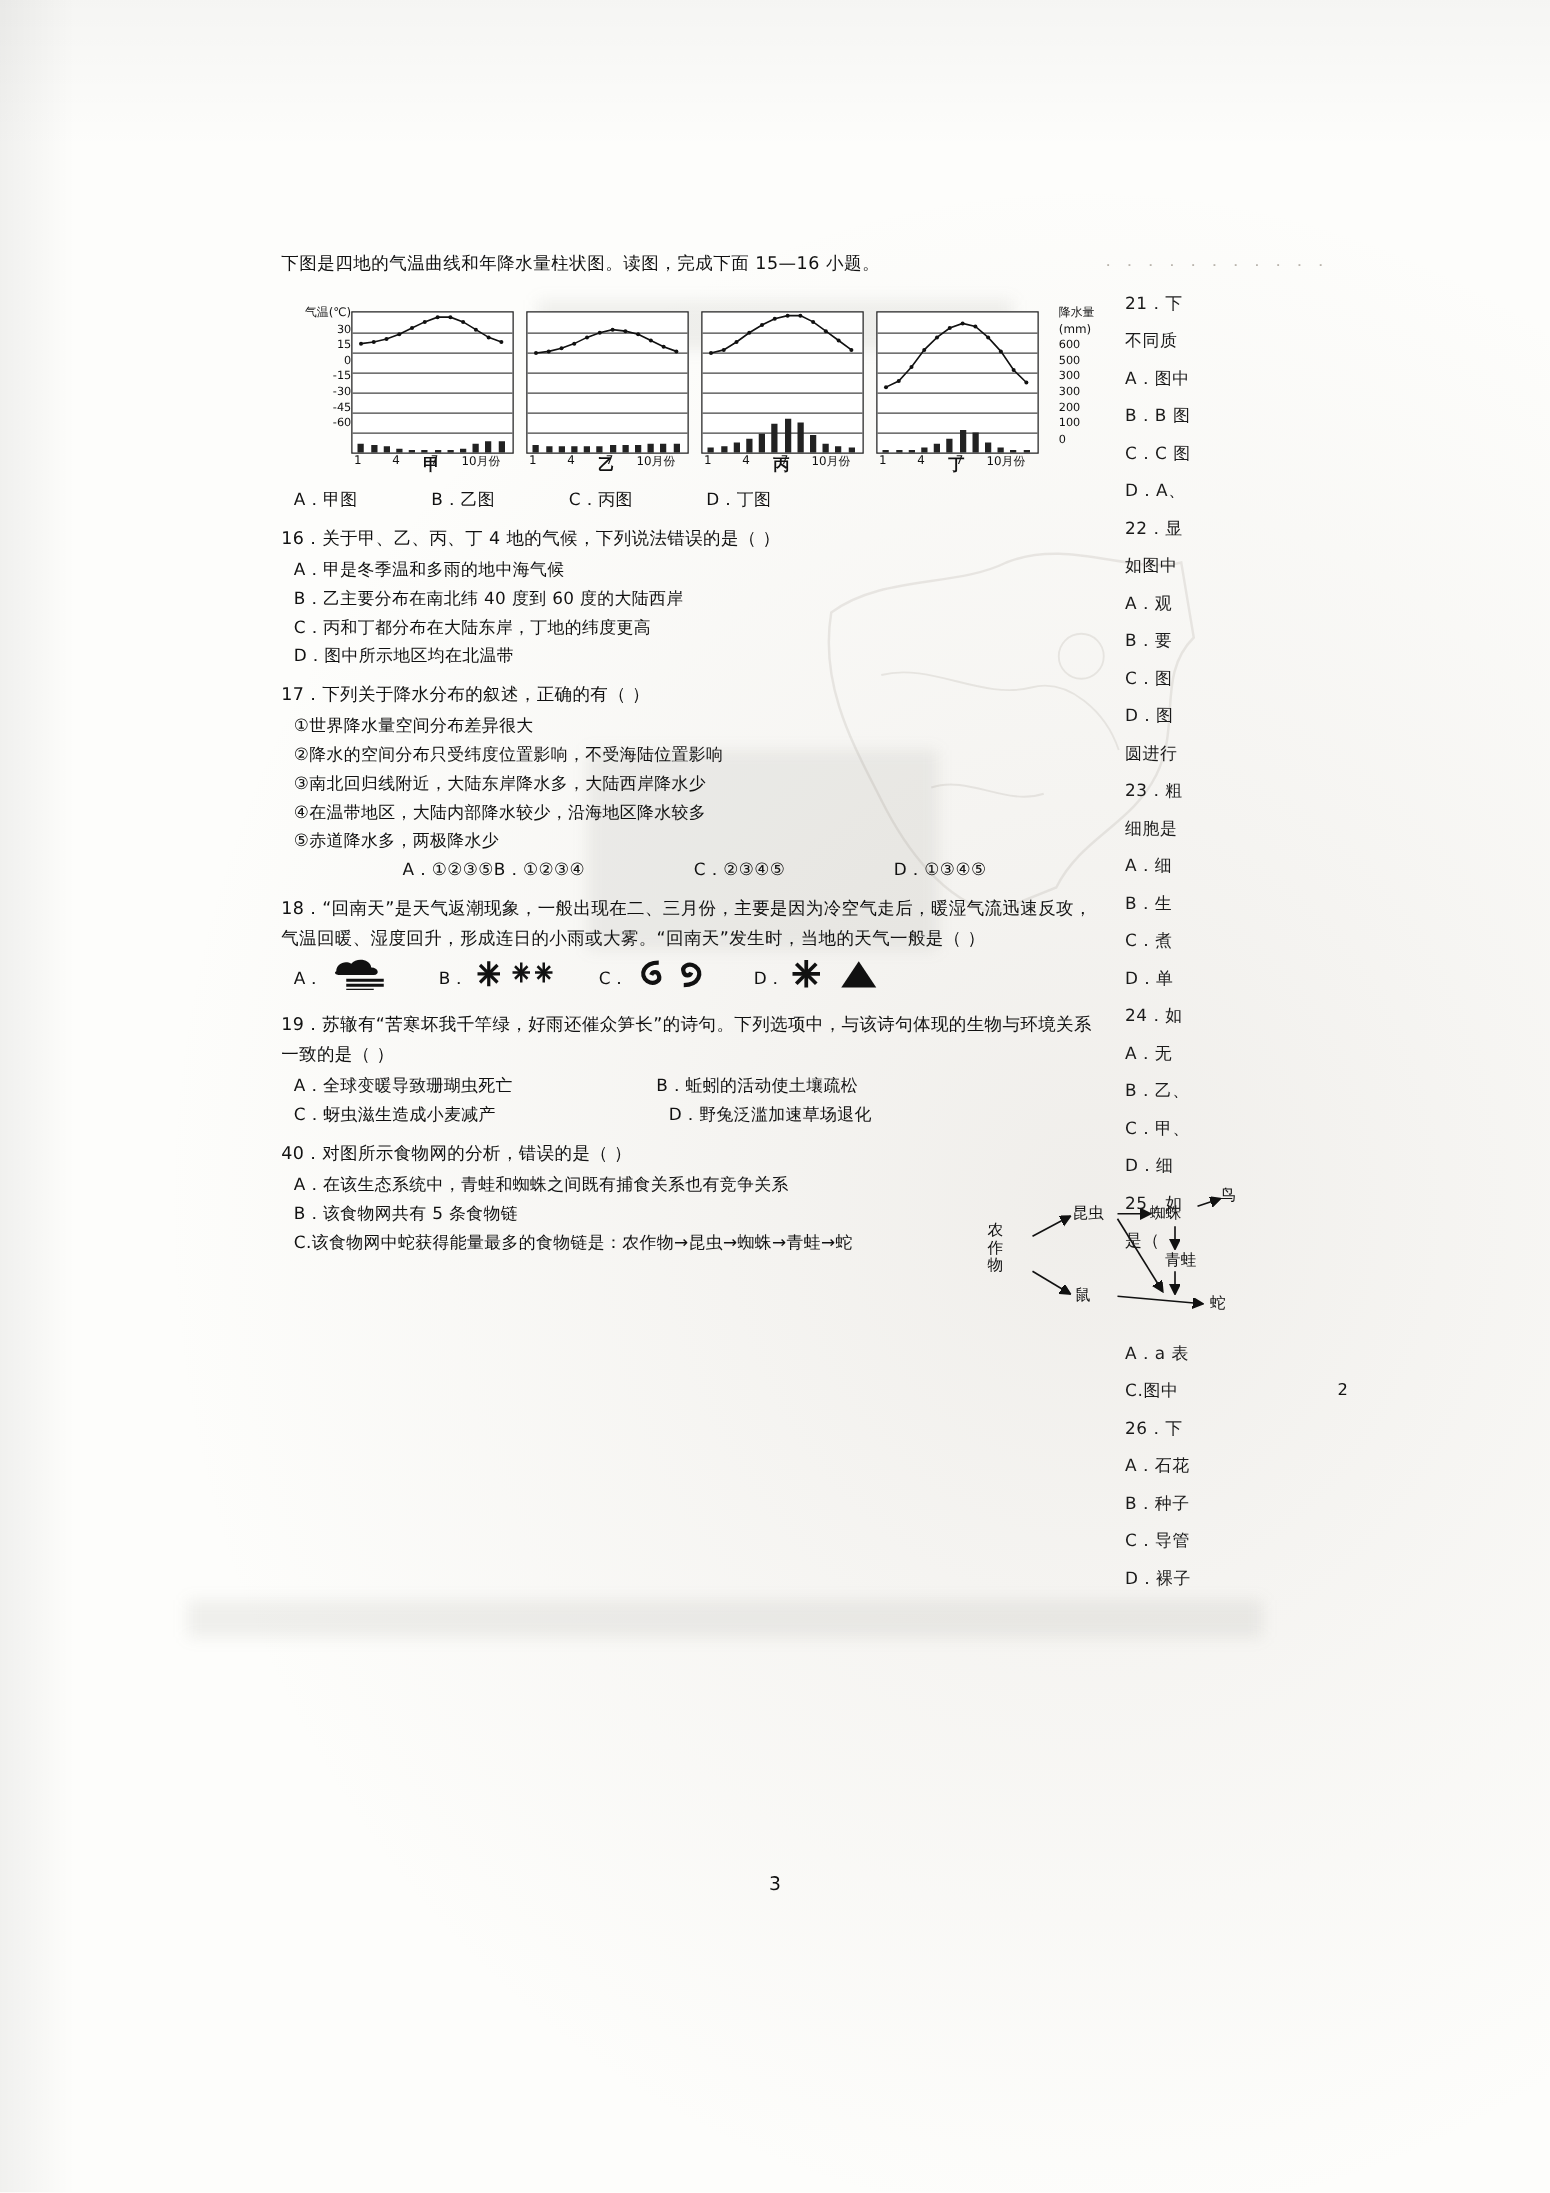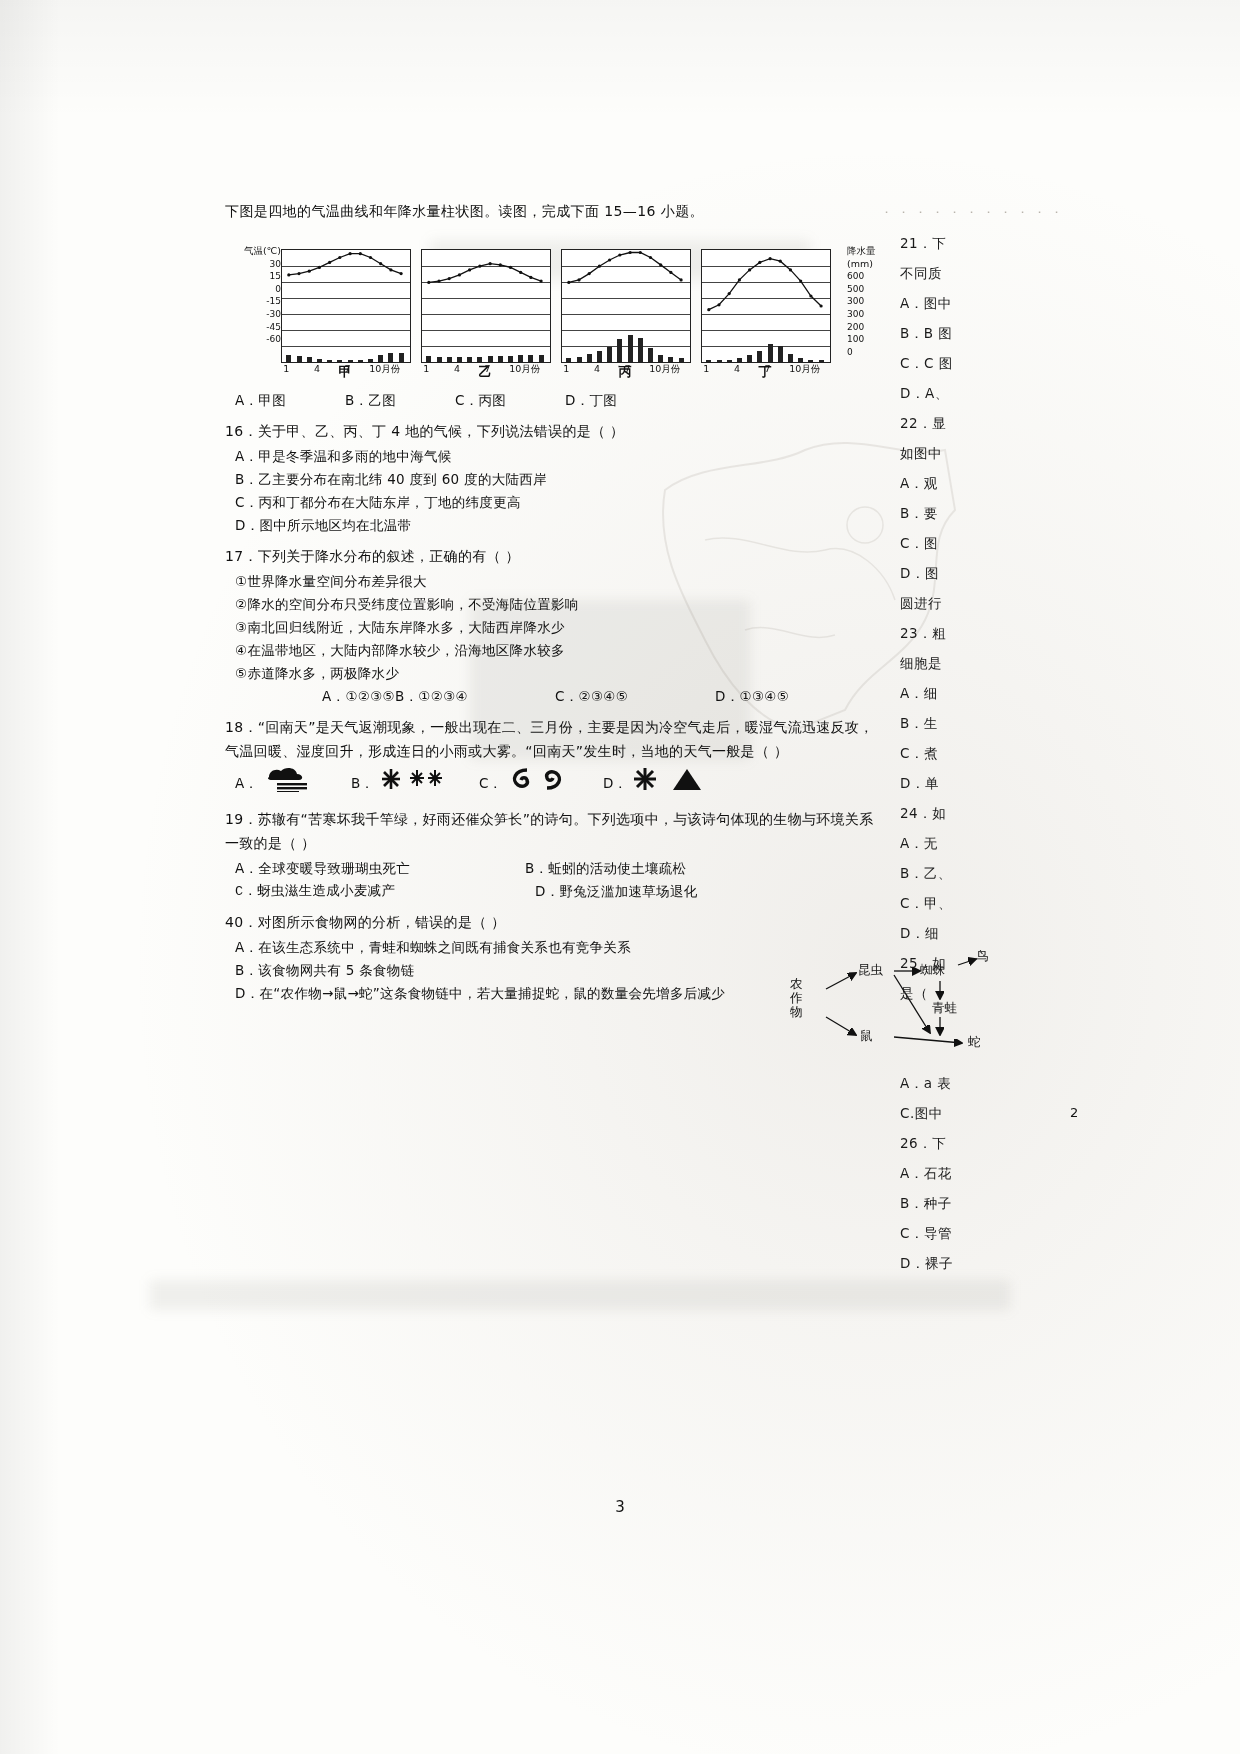--- a/index.html
+++ b/index.html
@@ -424,30 +424,30 @@
       </div>
 
       <div class="q">
         <span>19</span><span>．苏辙有“苦寒坏我千竿绿，好雨还催众笋长”的诗句。下列选项中，与该诗句体现的生物与环境关系一致的是（    ）</span>
       </div>
       <div class="opt-row">
         <div style="width:290px;padding-left:10px;">A．全球变暖导致珊瑚虫死亡</div>
         <div style="width:290px;">B．蚯蚓的活动使土壤疏松</div>
       </div>
       <div class="opt-row">
-        <div style="width:290px;padding-left:10px;font-family:Liberation Mono, monospace;">C．蚜虫滋生造成小麦减产</div>
+        <div style="width:290px;padding-left:10px;">C．蚜虫滋生造成小麦减产</div>
         <div style="width:290px;margin-left:10px;">D．野兔泛滥加速草场退化</div>
       </div>
 
       <div class="q">
         <span>40</span><span>．对图所示食物网的分析，错误的是（    ）</span>
       </div>
       <div class="opt-line">A．在该生态系统中，青蛙和蜘蛛之间既有捕食关系也有竞争关系</div>
       <div class="opt-line">B．该食物网共有 5 条食物链</div>
-      <div class="opt-line">D．在“农作物→鼠→蛇”这条食物链中，若大量捕捉蛇，鼠的数量会先增多后减少</div>
+      <div class="opt-line">C.该食物网中蛇获得能量最多的食物链是：农作物→昆虫→蜘蛛→青蛙→蛇</div>
     </div>
 
     <div class="foodweb">
       <svg width="200" height="115" viewBox="0 0 200 115">
         <g stroke="#111" stroke-width="1.3" fill="none" marker-end="url(#ar)">
           <defs>
             <marker id="ar" markerWidth="7" markerHeight="7" refX="6" refY="3" orient="auto">
               <path d="M0,0 L6,3 L0,6 Z" fill="#111"></path>
             </marker>
           </defs>

